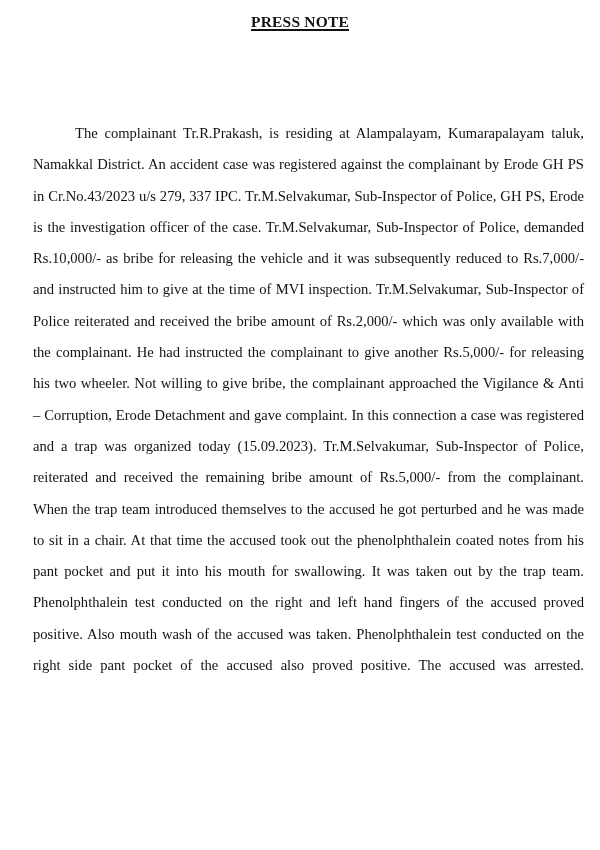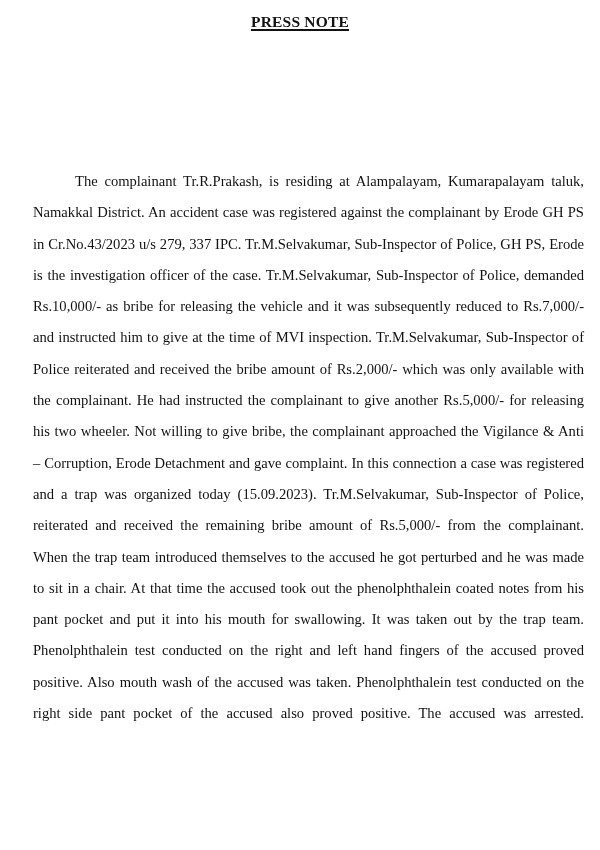--- a/index.html
+++ b/index.html
@@ -60,21 +60,20 @@
     box-decoration-break: clone;
     -webkit-box-decoration-break: clone;
   }
 
   
   .body-block {
     position: absolute;
     top: 118px;
     left: 33px;
     width: 551px;
-    margin-top: 48px;
   }
   .body-para {
     margin: 0;
     text-align: justify;
     text-justify: inter-word;
     text-indent: 42px;
     font-size: 14.6px;
     line-height: 31.3px;
     word-spacing: 0.2px;
     hyphens: none;

